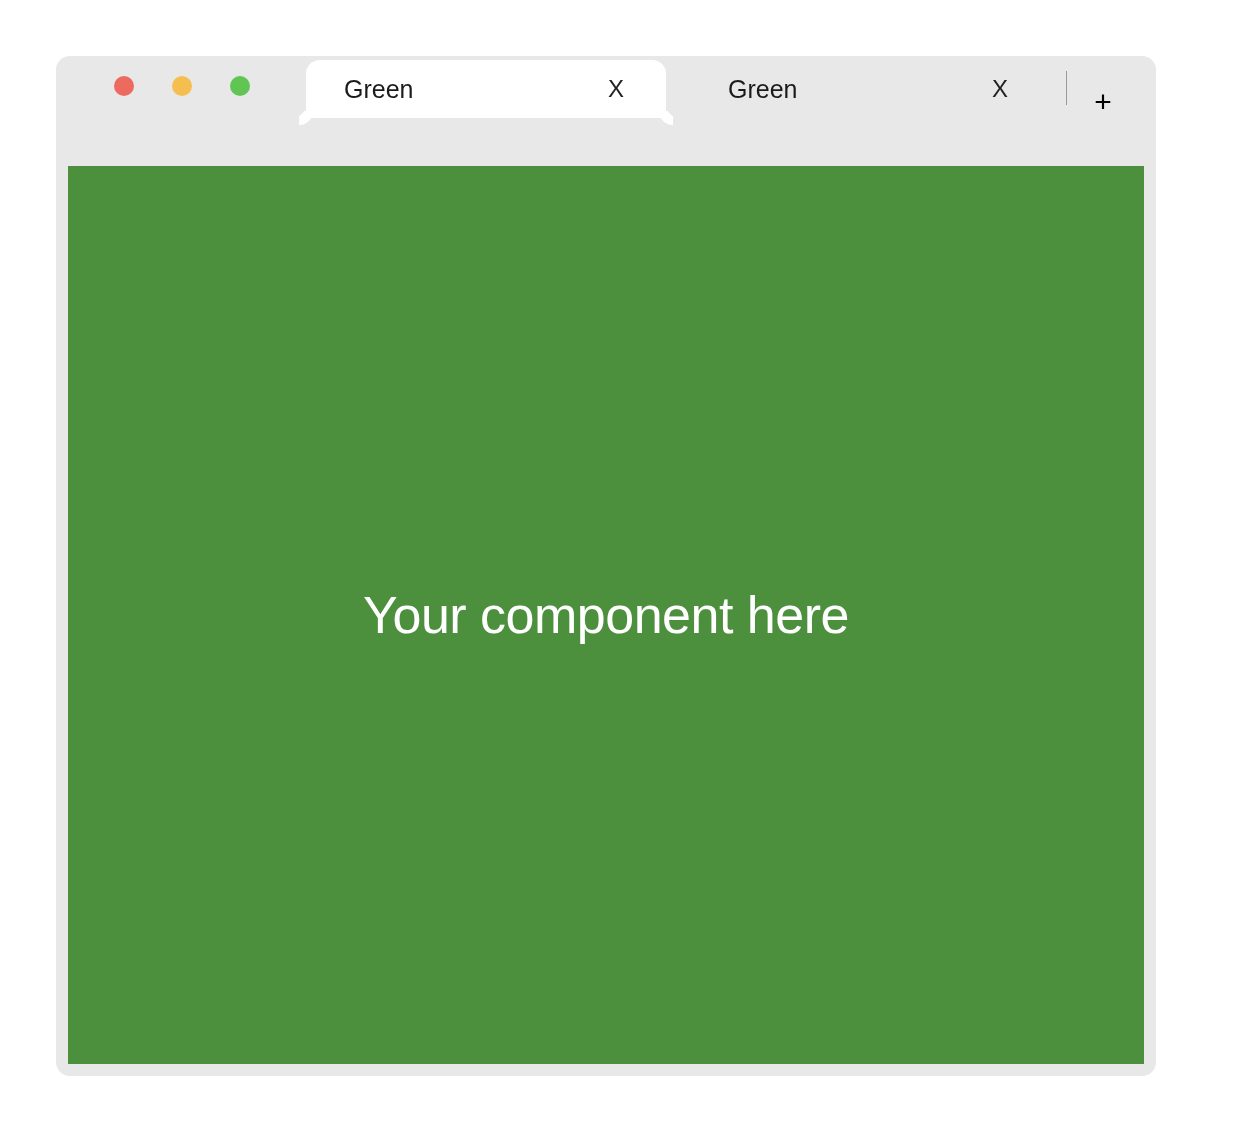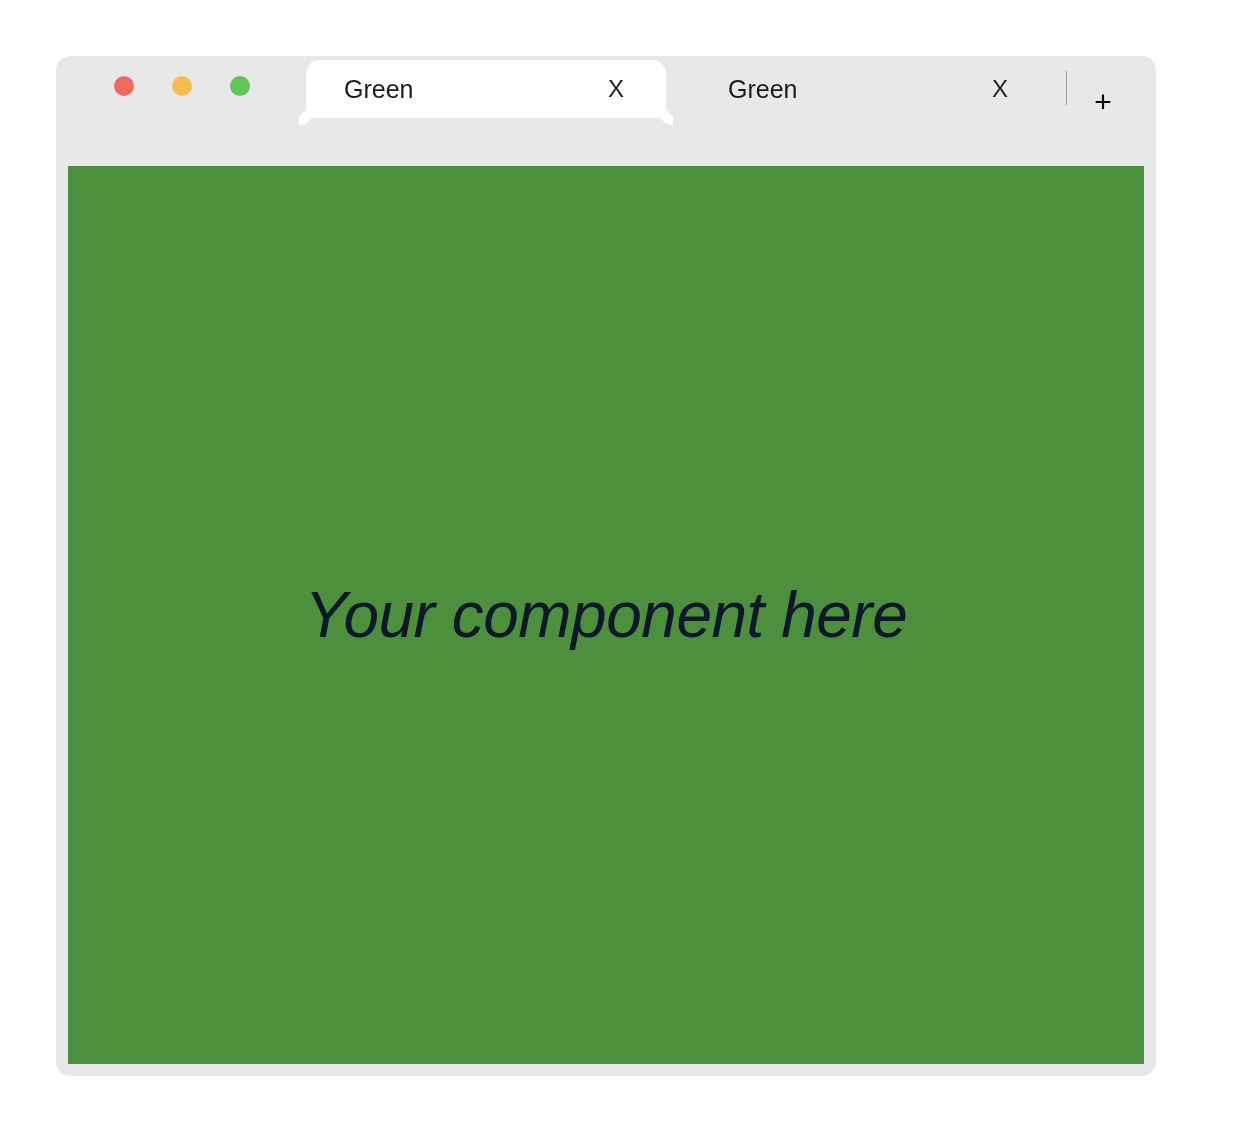--- a/index.html
+++ b/index.html
@@ -114,25 +114,24 @@
       color: #000000;
     }
     .content {
       flex: 1;
       background: var(--content-bg, #4c8f3c);
       display: flex;
       align-items: center;
       justify-content: center;
     }
     .placeholder-text {
-      color: #0f172a;
-      font-size: 64px;
+      color: #ffffff;
+      font-size: 52px;
       font-weight: 400;
       letter-spacing: -0.5px;
-      font-style: italic;
     }
   </style>
 </head>
 <body>
 
 <div class="window">
   <div class="tab-bar">
     <div class="traffic-lights">
       <div class="traffic-light traffic-close"></div>
       <div class="traffic-light traffic-min"></div>

